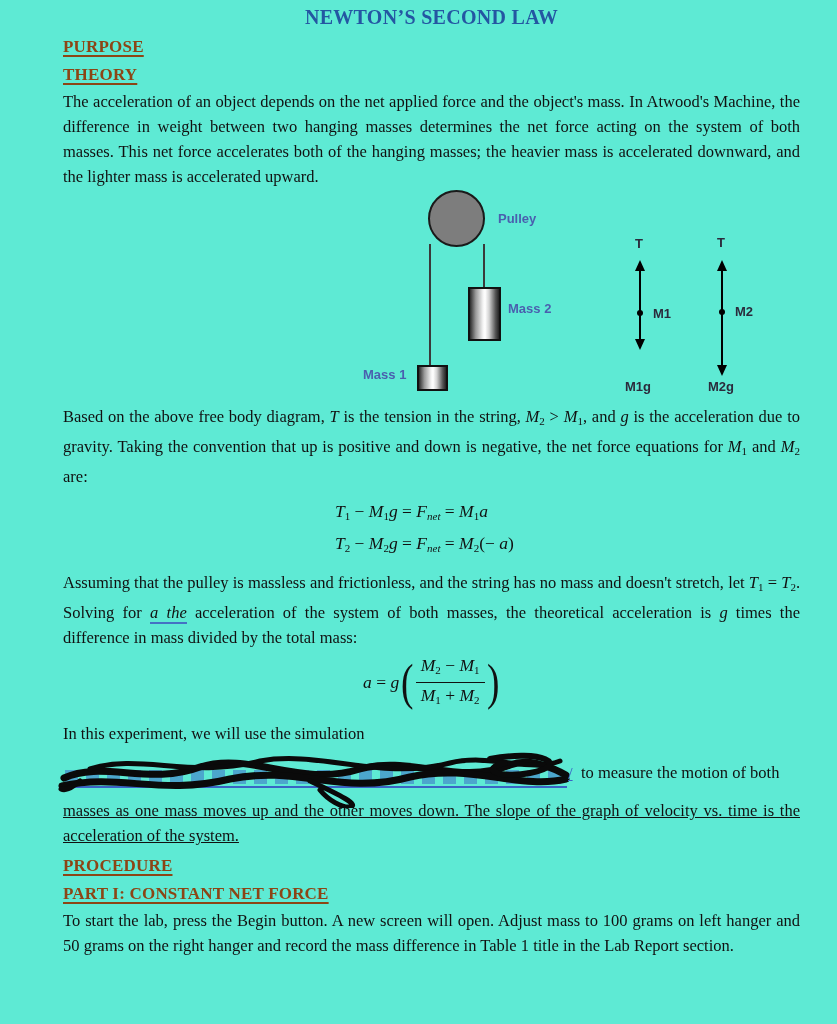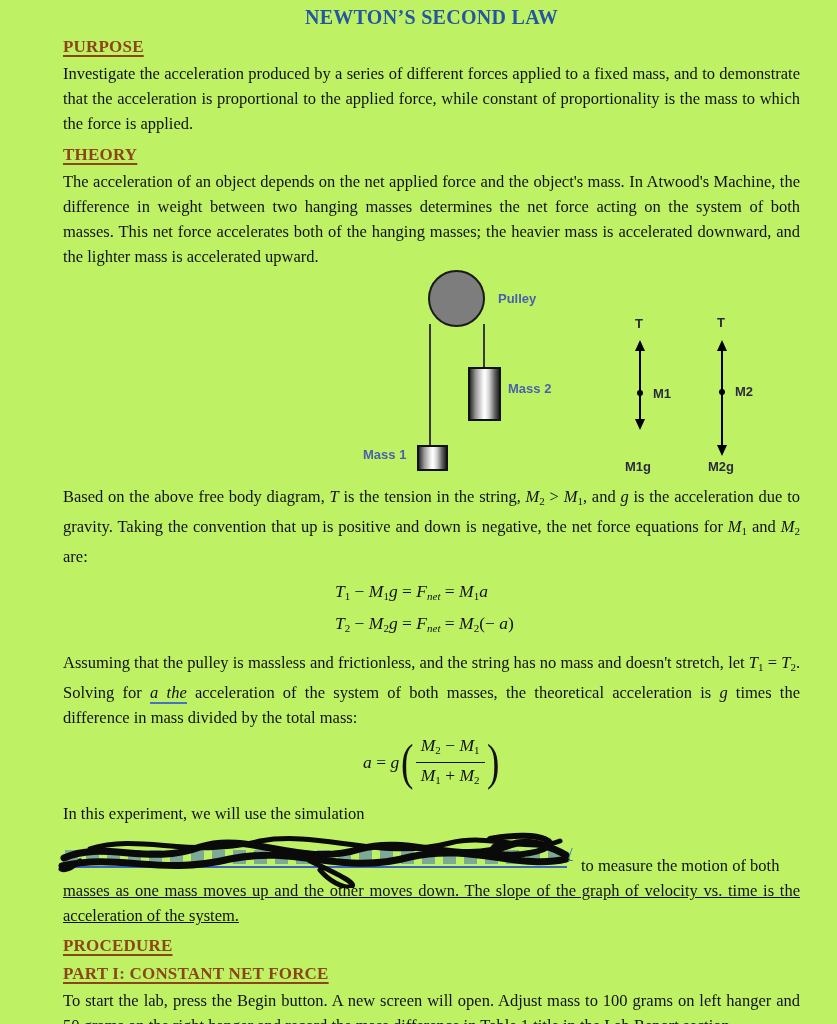--- a/index.html
+++ b/index.html
@@ -1,21 +1,21 @@
 <!DOCTYPE html>
 <html style="--title_blue: #2456A2; --heading_brown: #8C4515; --label_blue: #4A5FAE; --fbd_dark: #2B2B3C; --link_blue: #3A63C6;"><head>
 <meta charset="utf-8">
 <style>
   html,body{margin:0;padding:0;background:#fff;}
   .page{
     position:relative;
     width:837px;height:1024px;
     box-sizing:border-box;
     padding:6px 37px 0 63px;
-    background:#bef264;
+    background:#5eead4;
     font-family:"Liberation Serif", serif;
     color:#111;
     overflow:hidden;
   }
   h1.doc-title{
     margin:0 0 5px 0;
     text-align:center;
     font-size:20px;font-weight:bold;
     letter-spacing:.3px;
     color:var(--title_blue);
@@ -90,36 +90,35 @@
   .link-bar{
     position:absolute;left:0;top:10px;width:504px;height:22px;
     border-bottom:2px solid var(--link_blue);
   }
   .link-bar::before{
     content:"";position:absolute;left:2px;right:2px;top:6px;bottom:2px;
     background:repeating-linear-gradient(90deg,rgba(58,99,198,.5) 0 13px,rgba(58,99,198,0) 13px 21px);
   }
   .scribble{position:absolute;left:-5px;top:-4px;pointer-events:none;}
   .link-tail{position:absolute;left:505px;top:10px;font-size:16.5px;}
-  .after-link{position:absolute;left:518px;top:22px;font-size:16.5px;white-space:nowrap;}
+  .after-link{position:absolute;left:518px;top:9px;font-size:16.5px;white-space:nowrap;}
   .sp-theory{margin-top:9px;}
   .sp-based{margin-top:30px;}
   .sp-proc{margin-top:22px;}
   .sp-part{margin-top:13px;}
   .sp-final{margin-top:9px;}
 </style>
 </head>
 <body>
 
 <div class="page">
 
   <h1 class="doc-title">NEWTON’S SECOND LAW</h1>
 
   <h2 class="sec">PURPOSE</h2>
-  <p class="body">Investigate the acceleration produced by a series of different forces applied to a fixed mass, and to demonstrate that the acceleration is proportional to the applied force, while constant of proportionality is the mass to which the force is applied.</p>
 
   <h2 class="sec sp-theory">THEORY</h2>
   <p class="body" style="margin-bottom:0;">The acceleration of an object depends on the net applied force and the object's mass. In Atwood's Machine, the difference in weight between two hanging masses determines the net force acting on the system of both masses. This net force accelerates both of the hanging masses; the heavier mass is accelerated downward, and the lighter mass is accelerated upward.</p>
 
   <div class="diagram">
     <div class="pulley"></div>
     <div class="string left"></div>
     <div class="string right"></div>
     <div class="cyl mass2"></div>
     <div class="cyl mass1"></div>

